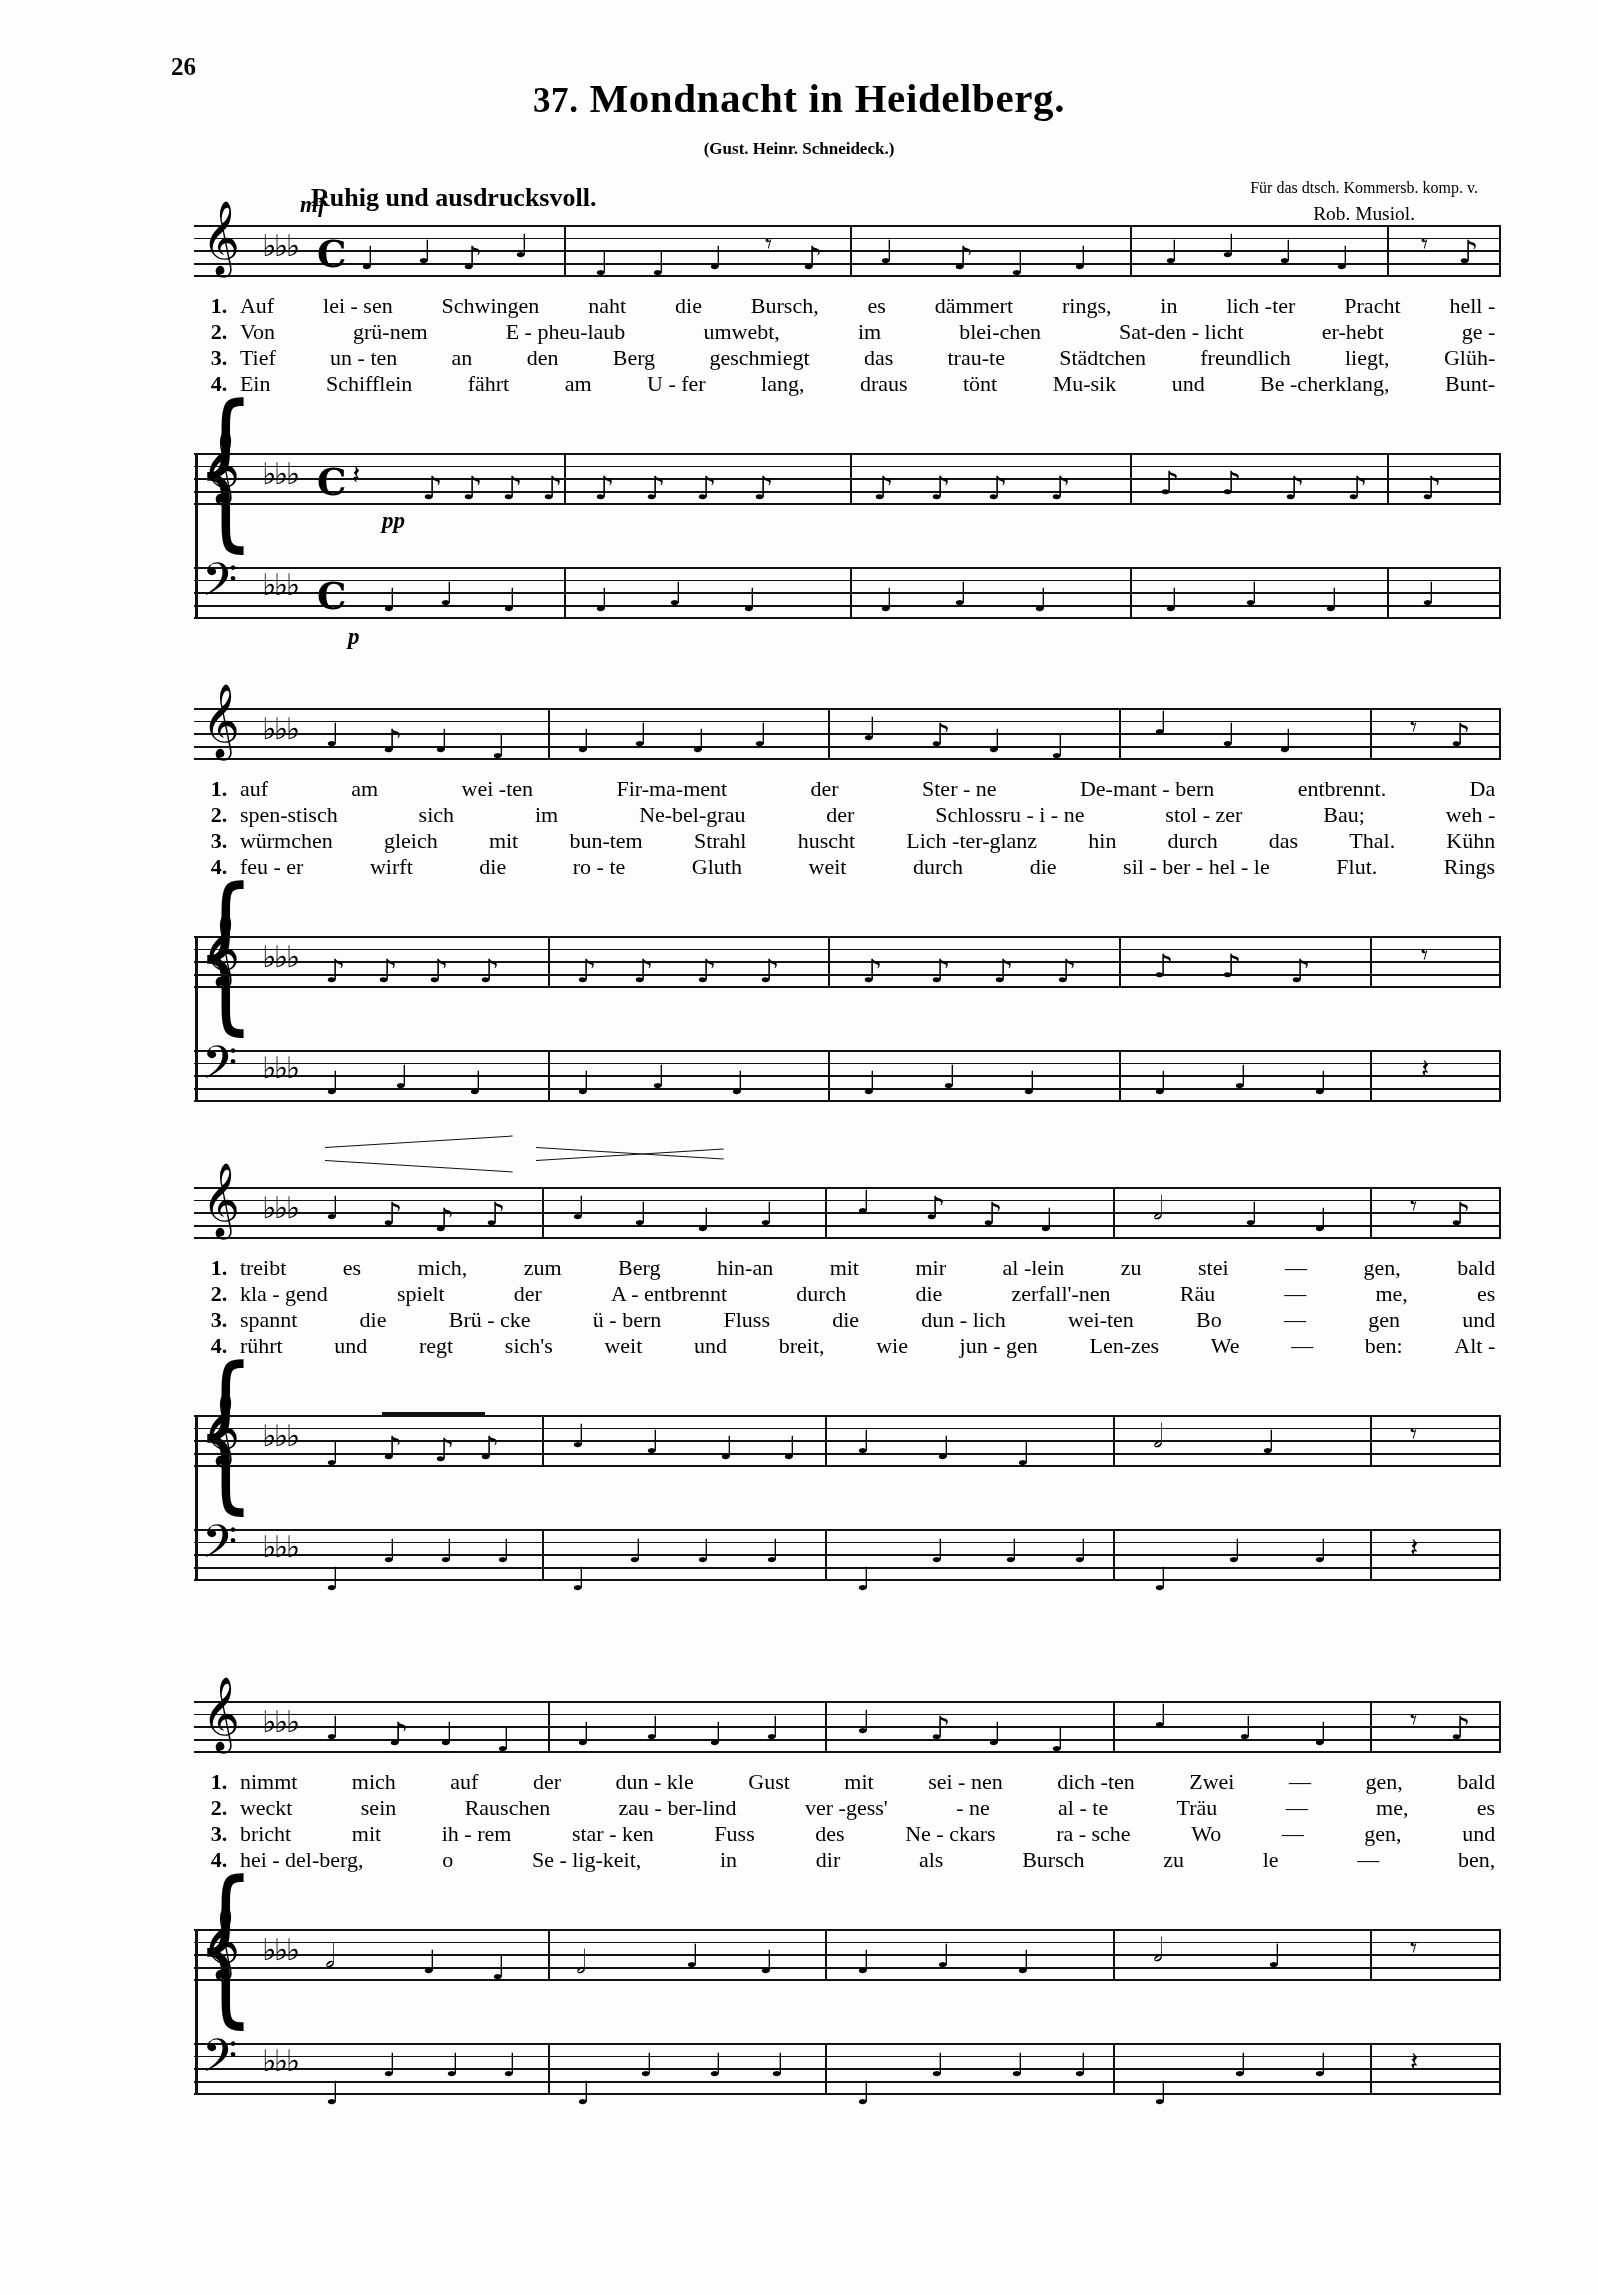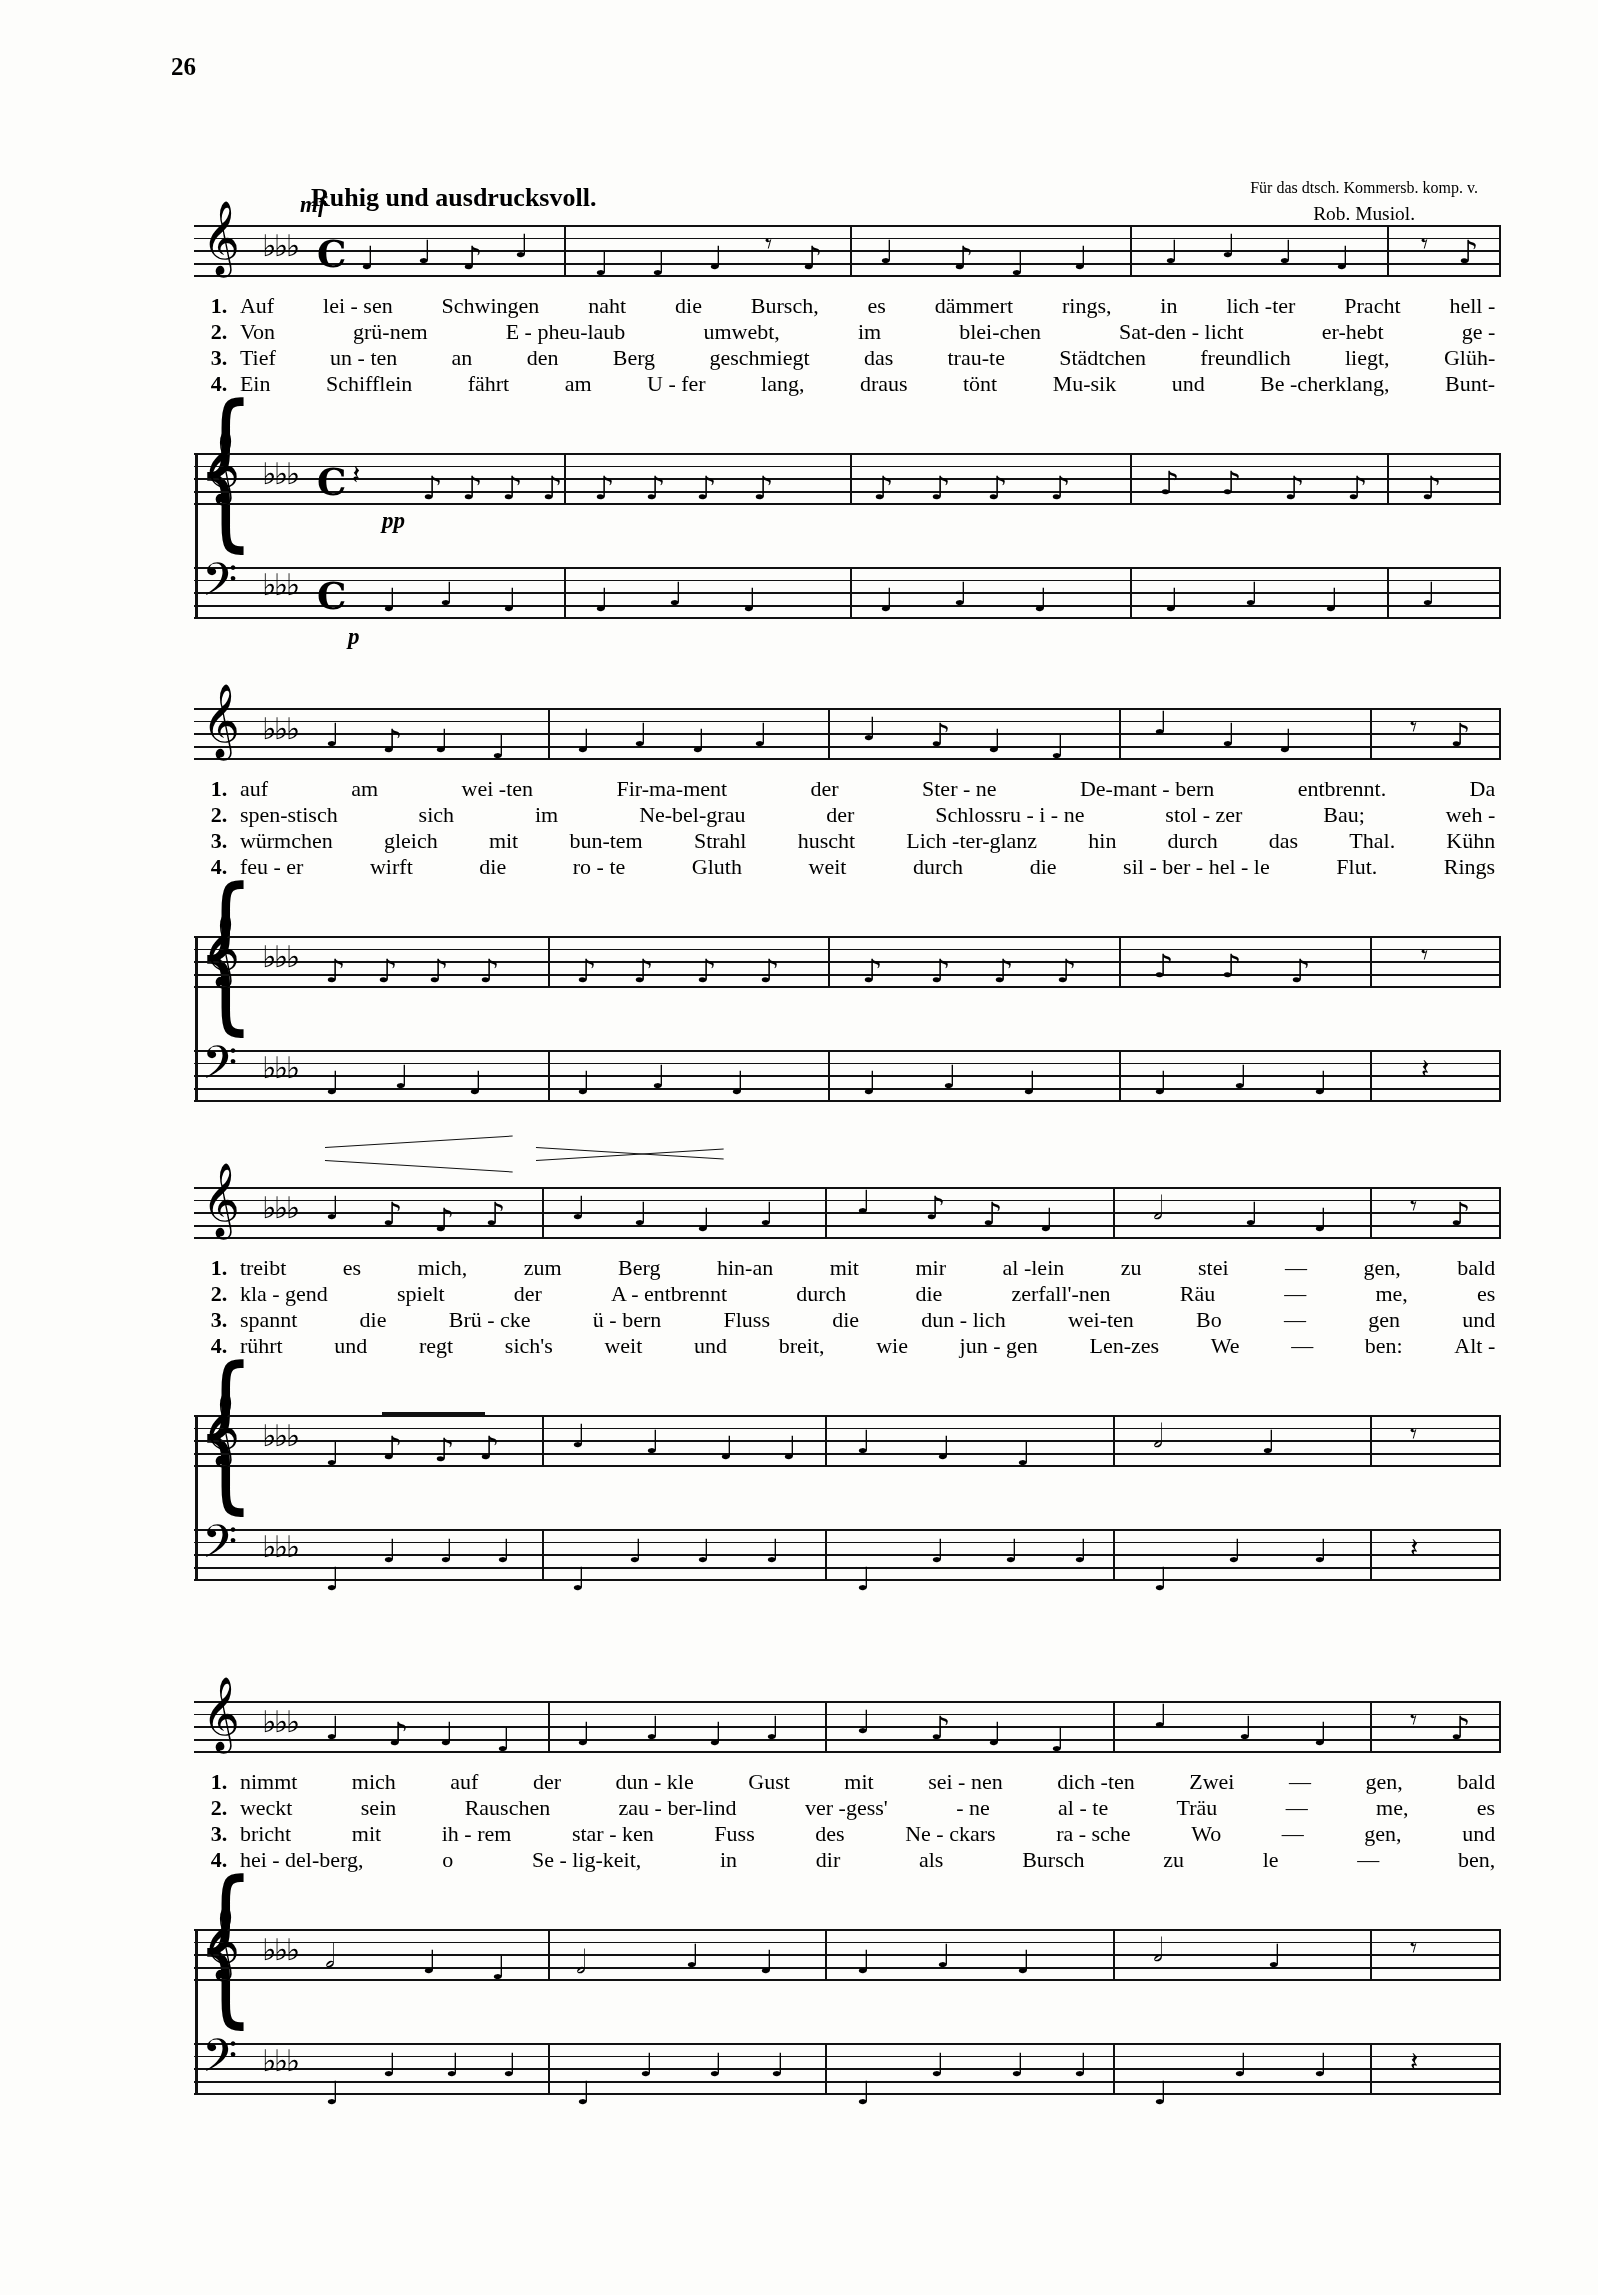--- a/index.html
+++ b/index.html
@@ -215,21 +215,26 @@
     background: #111;
   }
 </style>
 </head>
 <body>
 
 <div class="page">
 
   <div class="page-number">26</div>
 
-
+  <div class="song-title">
+    <span class="num">37.</span>
+    <span>Mondnacht in Heidelberg.</span>
+  </div>
+
+  <div class="lyricist">(Gust. Heinr. Schneideck.)</div>
 
   <div class="tempo-mark">Ruhig und ausdrucksvoll.</div>
 
   <div class="attrib">
     <span>Für das dtsch. Kommersb. komp. v.</span>
     <span class="composer">Rob. Musiol.</span>
   </div>
 
   <div class="system" style="top:225px;">
 

